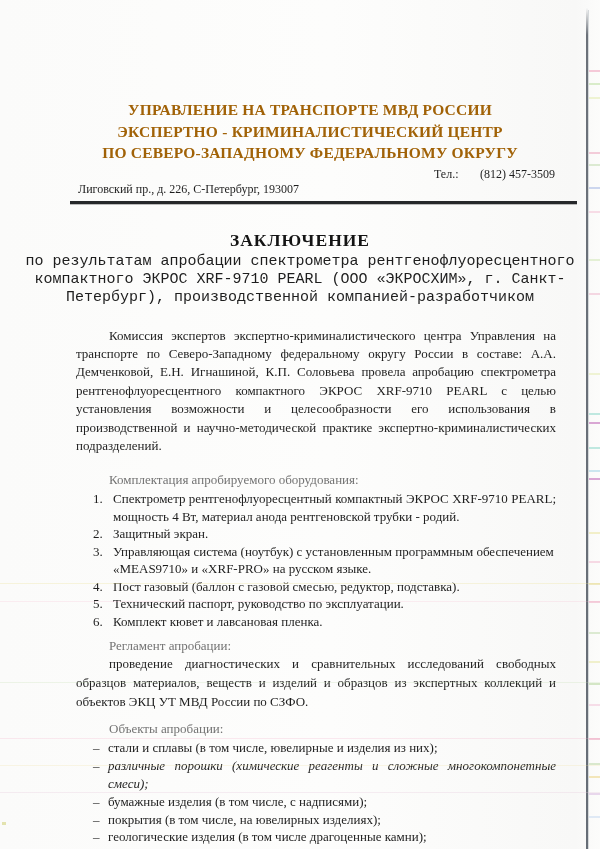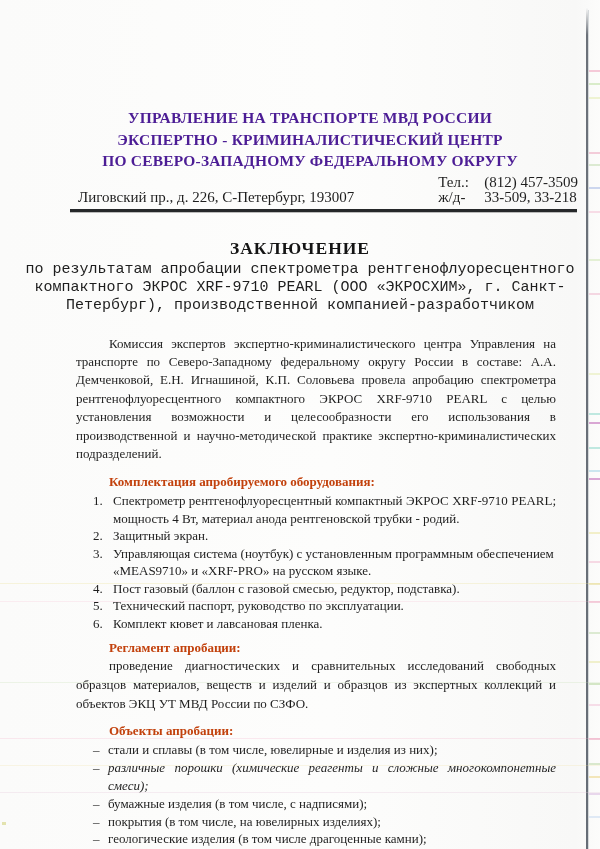--- a/index.html
+++ b/index.html
@@ -7,39 +7,39 @@
     width:600px; height:849px;
     background:linear-gradient(90deg,#fbfbfa 0%, #fdfdfc 55%, #f8f8f7 96%, #fcfcfb 100%);
     font-family:"Liberation Serif","DejaVu Serif",serif;
     color:#1e1e1e;
     position:relative; overflow:hidden;
   }
   .page { position:absolute; inset:0; }
 
   
   .org-header {
-    padding-top:91px; margin:16px 30px 0 50px;
+    padding-top:91px; margin:8px 30px 0 50px;
     text-align:center; font-weight:700; font-size:15.5px;
-    line-height:21.5px; letter-spacing:.2px; color:#4c1d95;
+    line-height:21.5px; letter-spacing:.2px; color:#a16207;
   }
-  .contact { position:relative; margin:3px 22px 0 78px; font-size:15px; height:31px; }
+  .contact { position:relative; margin:3px 45px 0 78px; font-size:12px; height:31px; }
   .contact-right { position:absolute; top:0; right:0; }
   .contact-right .row { display:grid; grid-template-columns:36px auto; column-gap:10px; line-height:15.5px; }
   .address { position:absolute; left:0; bottom:0; line-height:15.5px; white-space:nowrap; }
   .header-rule { margin:3px 23px 0 70px; height:3px; background:#26282a; box-shadow:0 1px 0 rgba(70,70,70,.35); }
 
   
   .title { margin-top:26px; text-align:center; font-size:17.5px; font-weight:700; letter-spacing:1px; color:#141414; }
   .subtitle { margin-top:2px; text-align:center; font-size:15px; line-height:18px;font-family:Liberation Mono, monospace; }
 
   
   .content { margin:0 44px 0 76px; font-size:13px; }
   p { margin:0; }
   .intro { margin-top:20px; text-align:justify; text-indent:33px; line-height:18.4px; }
-  .sec-heading { font-weight:700; margin:9px 0 0 33px; line-height:19px; color:#c2410c; }
+  .sec-heading { font-weight:400; margin:15px 0 0 33px; line-height:19px; color:#737373; }
   .reg-h { margin-top:6px; }
   .obj-h { margin-top:9px; line-height:17px; }
   .reg { text-align:justify; text-indent:33px; line-height:18.7px; }
 
   .numlist { margin-top:1px; }
   .numlist .li { display:flex; line-height:17.5px; }
   .numlist .num { width:20px; margin-left:17px; flex:none; }
   .numlist .itext { flex:1; }
   .numlist .li.just .itext { text-align:justify; }
 
@@ -67,24 +67,20 @@
     <div>УПРАВЛЕНИЕ НА ТРАНСПОРТЕ МВД РОССИИ</div>
     <div>ЭКСПЕРТНО - КРИМИНАЛИСТИЧЕСКИЙ ЦЕНТР</div>
     <div>ПО СЕВЕРО-ЗАПАДНОМУ ФЕДЕРАЛЬНОМУ ОКРУГУ</div>
   </div>
 
   <div class="contact">
     <div class="contact-right">
       <div class="row">
         <span class="lbl">Тел.:</span>
         <span>(812) 457-3509</span>
-      </div>
-      <div class="row">
-        <span class="lbl">ж/д-</span>
-        <span>33-509, 33-218</span>
       </div>
     </div>
     <div class="address">Лиговский пр., д. 226, С-Петербург, 193007</div>
   </div>
 
   <div class="header-rule"></div>
 
   <div class="title">ЗАКЛЮЧЕНИЕ</div>
   <div class="subtitle">
     <div>по результатам апробации спектрометра рентгенофлуоресцентного</div>

